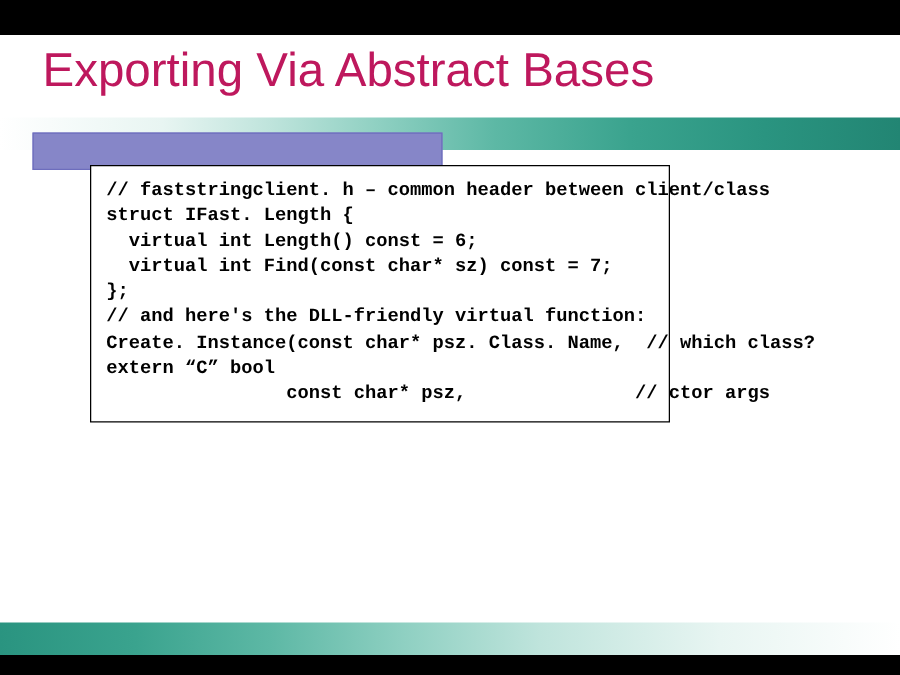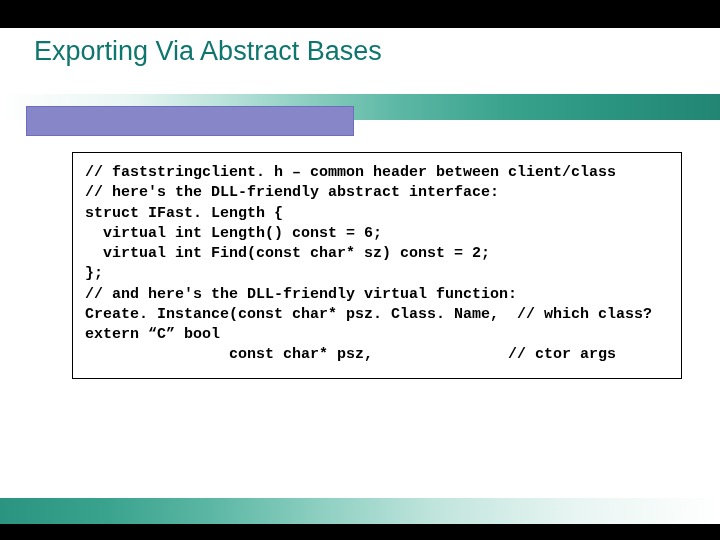--- a/index.html
+++ b/index.html
@@ -21,23 +21,23 @@
     position: absolute;
     left: 0; top: 0;
     width: 100%;
     height: 28px;
     background: #000;
   }
   .title {
     position: absolute;
     left: 34px;
     top: 36px;
-    font-size: 27px;
+    font-size: 38px;
     font-weight: 400;
-    color: #0f766e;
+    color: #be185d;
     letter-spacing: 0px;
   }
   .grad-bar {
     position: absolute;
     left: 0;
     top: 94px;
     width: 100%;
     height: 26px;
     background: linear-gradient(to right,
       #ffffff 0%,
@@ -54,22 +54,22 @@
     left: 26px;
     top: 106px;
     width: 326px;
     height: 28px;
     background: #8686c8;
     border: 1px solid #6d6dbd;
   }
   .code-box {
     position: absolute;
     left: 72px;
-    top: 152px;
-    width: 610px;
+    top: 132px;
+    width: 464px;
     border: 1.5px solid #000;
     background: #fff;
     padding: 10px 12px 12px 12px;
     box-sizing: border-box;
   }
   .code {
     font-family: "Lucida Console", Monaco, "Courier New", monospace;
     font-size: 15px;
     line-height: 1.35;
     white-space: pre;
@@ -107,24 +107,23 @@
   <div class="top-black"></div>
 
   <div class="title">Exporting Via Abstract Bases</div>
 
   <div class="grad-bar"></div>
   <div class="purple-box"></div>
 
   <div class="code-box">
 <div class="code">// faststringclient. h – common header between client/class</div>
 <div class="code"></div>
-<div class="code">// here's the DLL-friendly abstract interface:</div>
 <div class="code">struct IFast. Length {</div>
 <div class="code">  virtual int Length() const = 6;</div>
-<div class="code">  virtual int Find(const char* sz) const = 2;</div>
+<div class="code">  virtual int Find(const char* sz) const = 7;</div>
 <div class="code">};</div>
 <div class="code"></div>
 <div class="code">// and here's the DLL-friendly virtual function:</div>
 <div class="code">Create. Instance(const char* psz. Class. Name,  // which class?</div>
 <div class="code">extern “C” bool</div>
 <div class="code">                const char* psz,               // ctor args</div>
   </div>
 
   <div class="bottom-grad"></div>
   <div class="bottom-black"></div>

